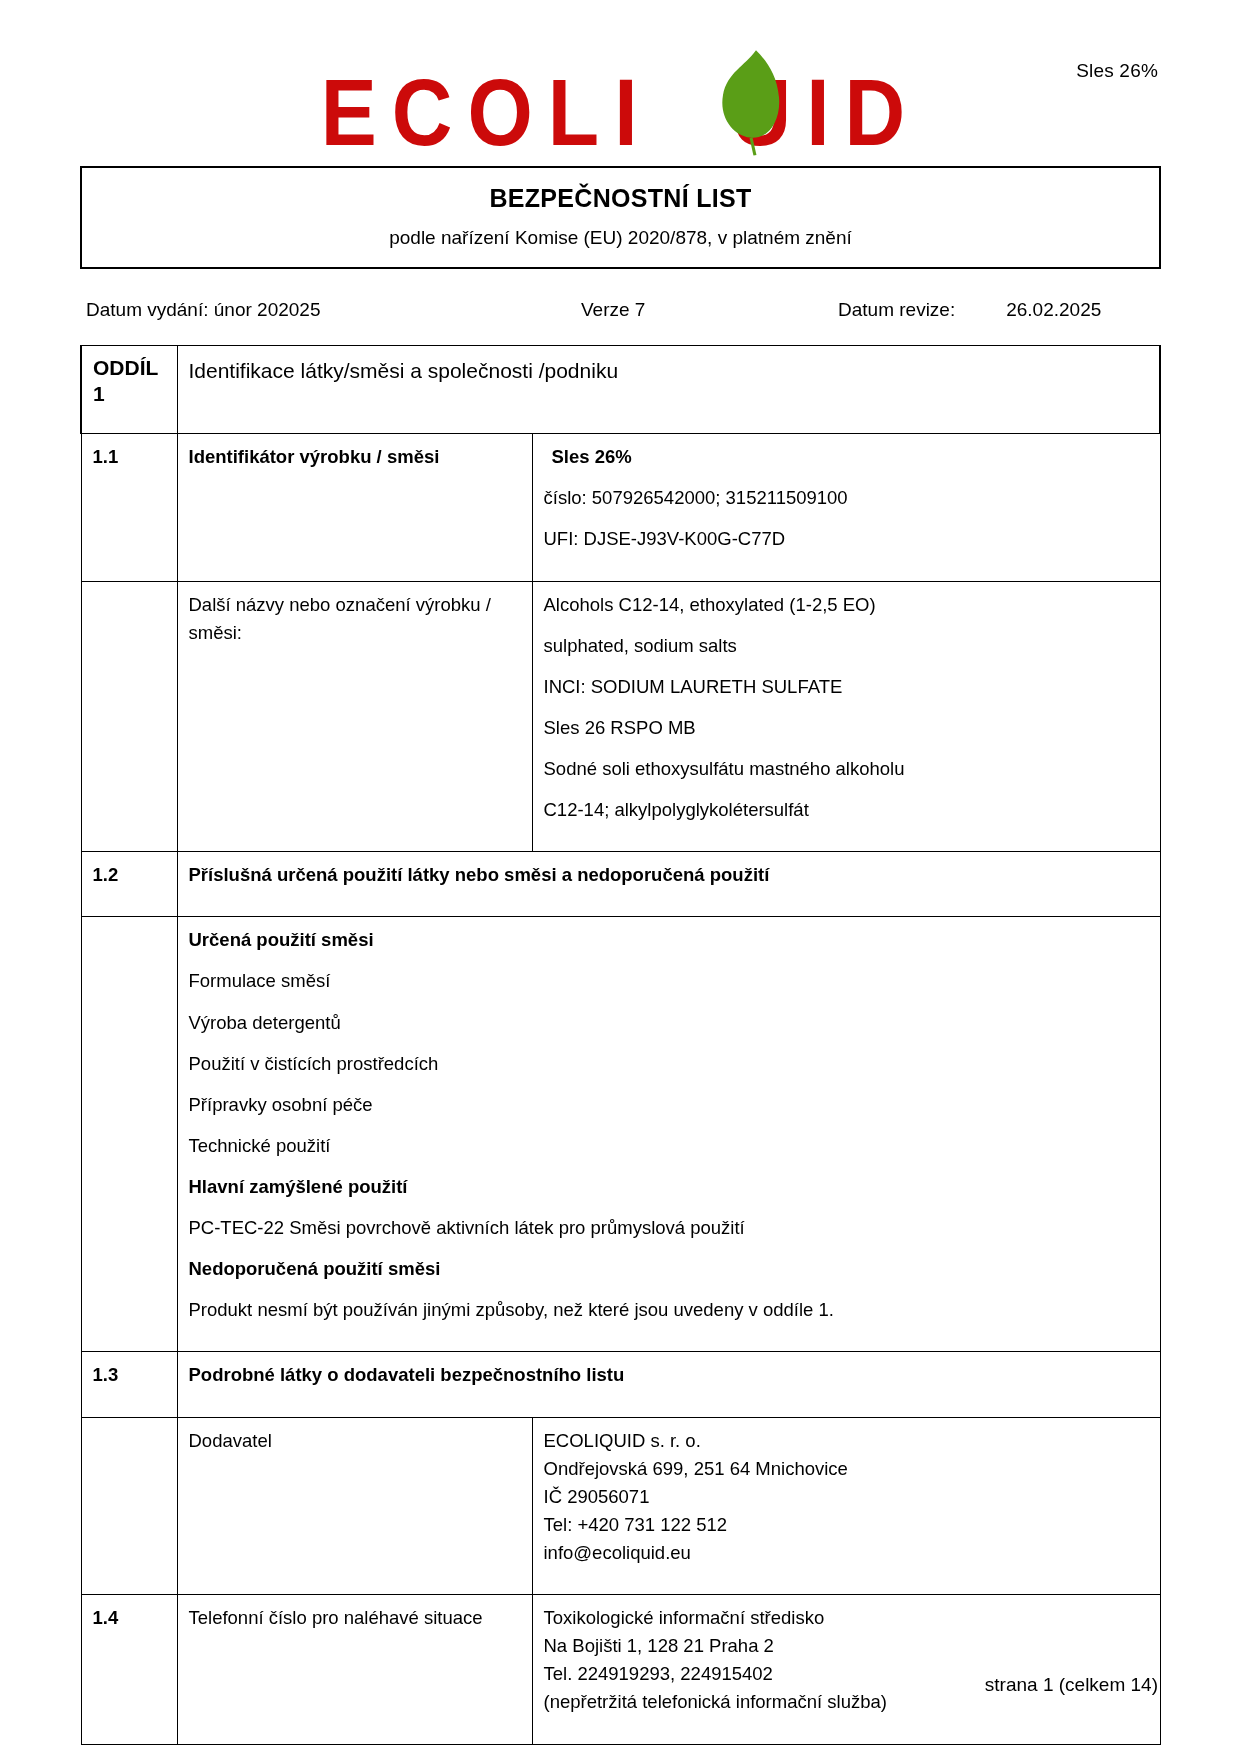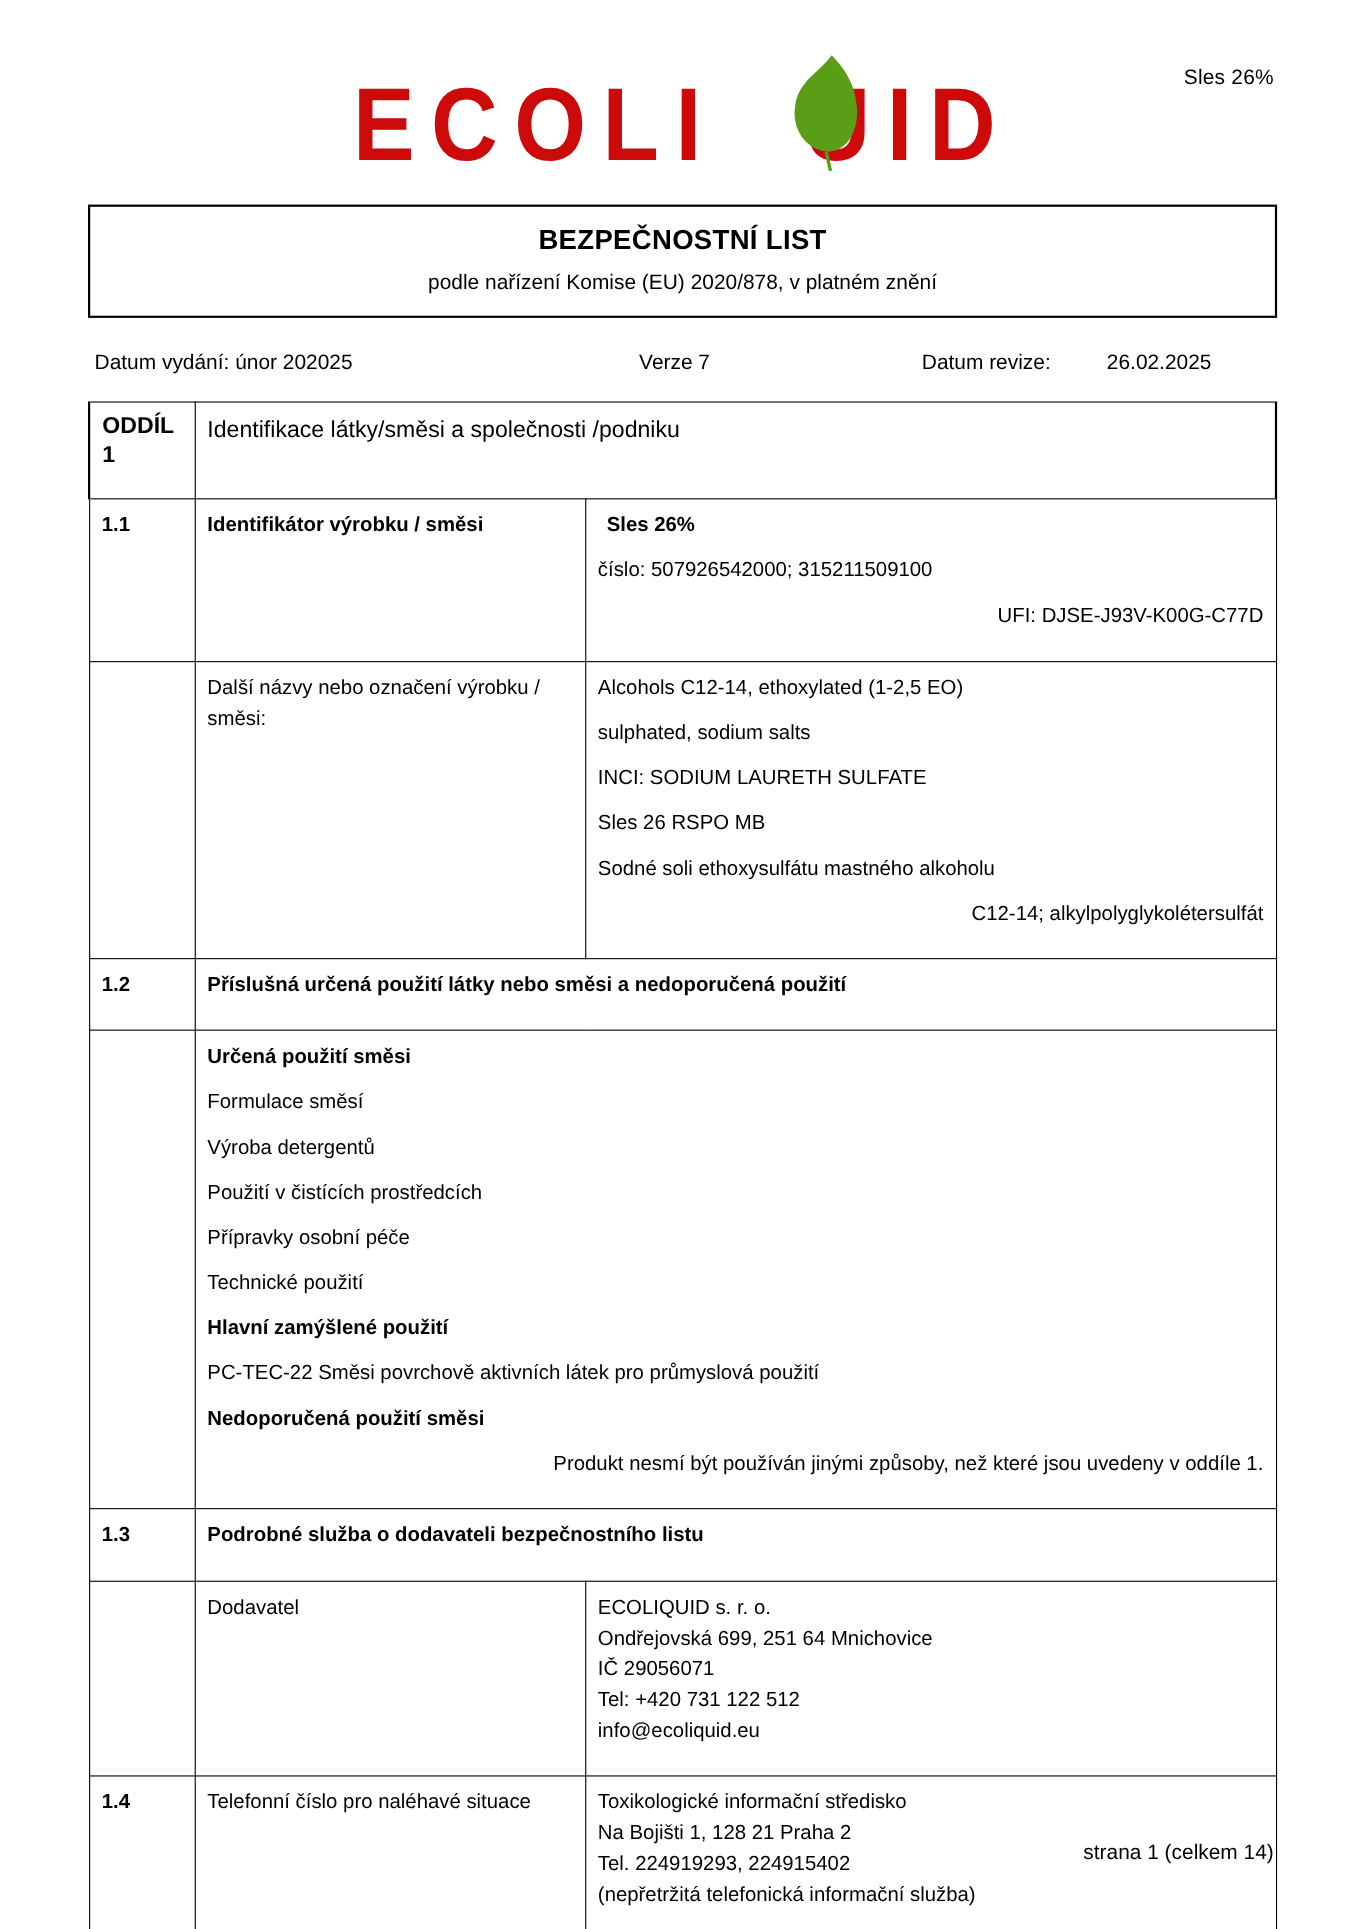--- a/index.html
+++ b/index.html
@@ -63,21 +63,21 @@
     top: -16px;
     width: 72px;
     height: 96px;
   }
 
   
   .title-box {
     border: 2.5px solid #000;
     padding: 16px 10px 18px 10px;
     text-align: center;
-    margin-top: 22px;
+    margin-top: 2px;
   }
   .title-main {
     font-size: 25px;
     font-weight: bold;
     letter-spacing: 0.3px;
     margin-bottom: 14px;
   }
   .title-sub {
     font-size: 19px;
   }
@@ -125,21 +125,21 @@
   .sec-head .sec-title {
     font-size: 21px;
     font-weight: normal;
   }
   .sec-head td:first-child { border-left: 2.5px solid #000; }
   .sec-head td:last-child  { border-right: 2.5px solid #000; }
 
   td.bold, .bold { font-weight: bold; margin-left: 36px; }
 
   .p { margin: 0 0 13px 0; }
-  .p:last-child { margin-bottom: 0; text-align: right; }
+  .p:last-child { margin-bottom: 0; }
   .p-tight { margin: 0; }
   .pad-left-small { padding-left: 8px; }
 
   .sub-bold { font-weight: bold; margin: 0 0 13px 0; }
 
   .footer {
     position: absolute;
     bottom: 58px;
     right: 83px;
     font-size: 19px;
@@ -231,21 +231,21 @@
           <div class="p">Technické použití</div>
           <div class="sub-bold">Hlavní zamýšlené použití</div>
           <div class="p">PC-TEC-22 Směsi povrchově aktivních látek pro průmyslová použití</div>
           <div class="sub-bold">Nedoporučená použití směsi</div>
           <div class="p">Produkt nesmí být používán jinými způsoby, než které jsou uvedeny v oddíle 1.</div>
         </td>
       </tr>
 
       <tr>
         <td class="bold">1.3</td>
-        <td colspan="2" class="bold">Podrobné služba o dodavateli bezpečnostního listu</td>
+        <td colspan="2" class="bold">Podrobné látky o dodavateli bezpečnostního listu</td>
       </tr>
 
       <tr>
         <td></td>
         <td>Dodavatel</td>
         <td>
           <div class="p-tight">ECOLIQUID s. r. o.</div>
           <div class="p-tight">Ondřejovská 699, 251 64 Mnichovice</div>
           <div class="p-tight">IČ 29056071</div>
           <div class="p-tight">Tel: +420 731 122 512</div>

